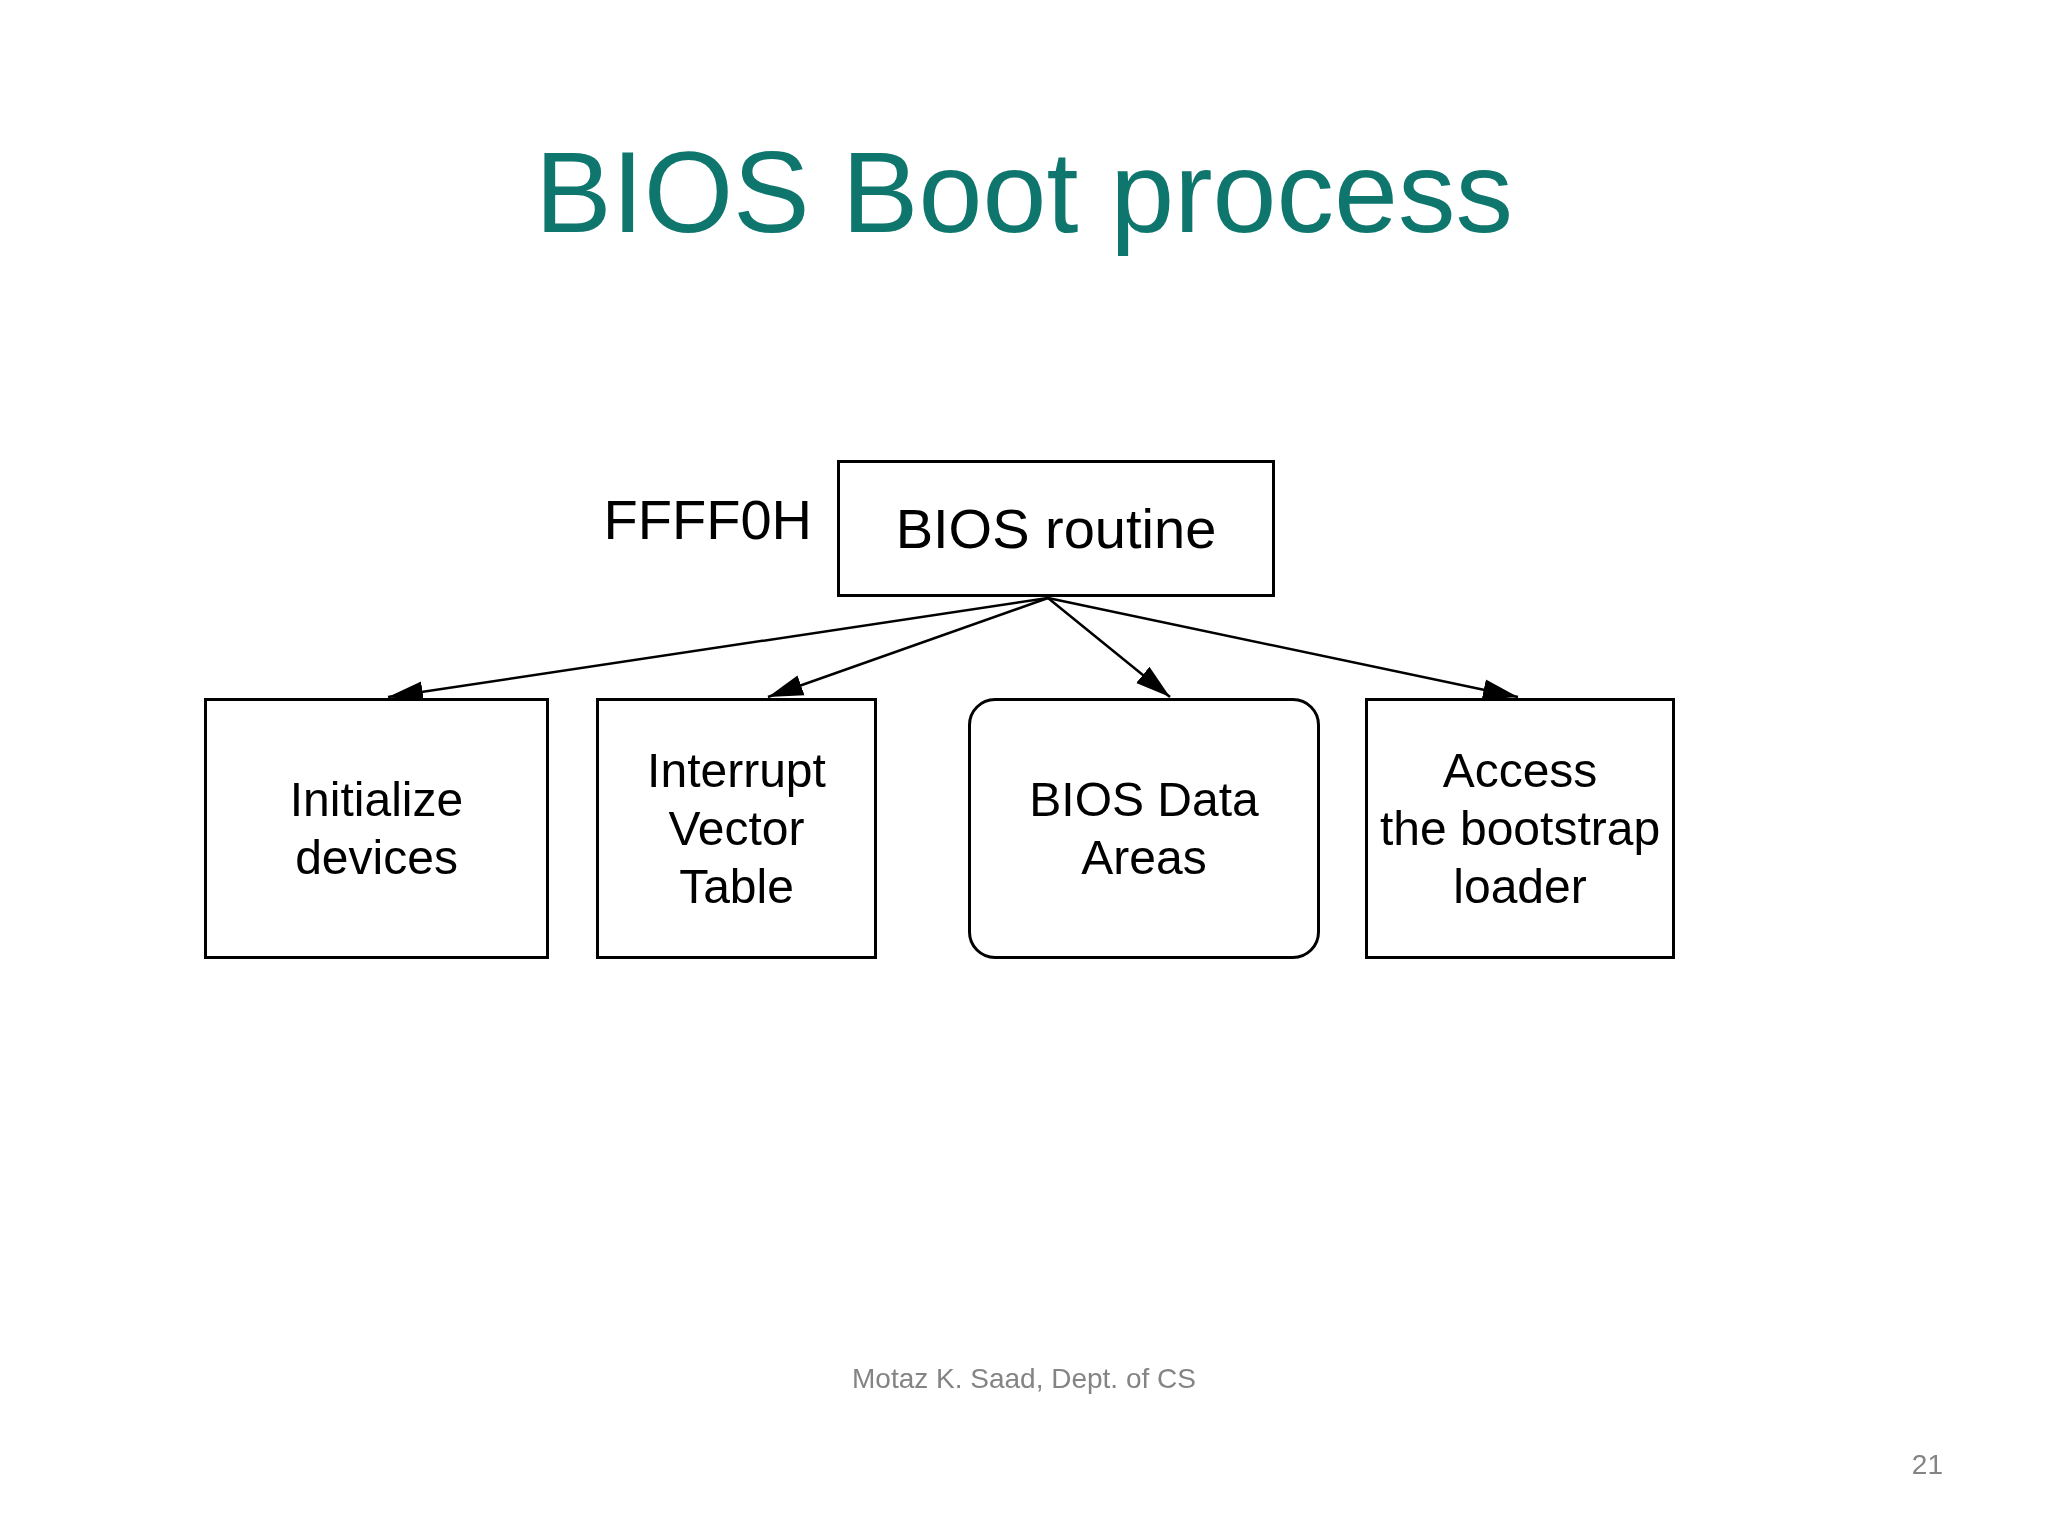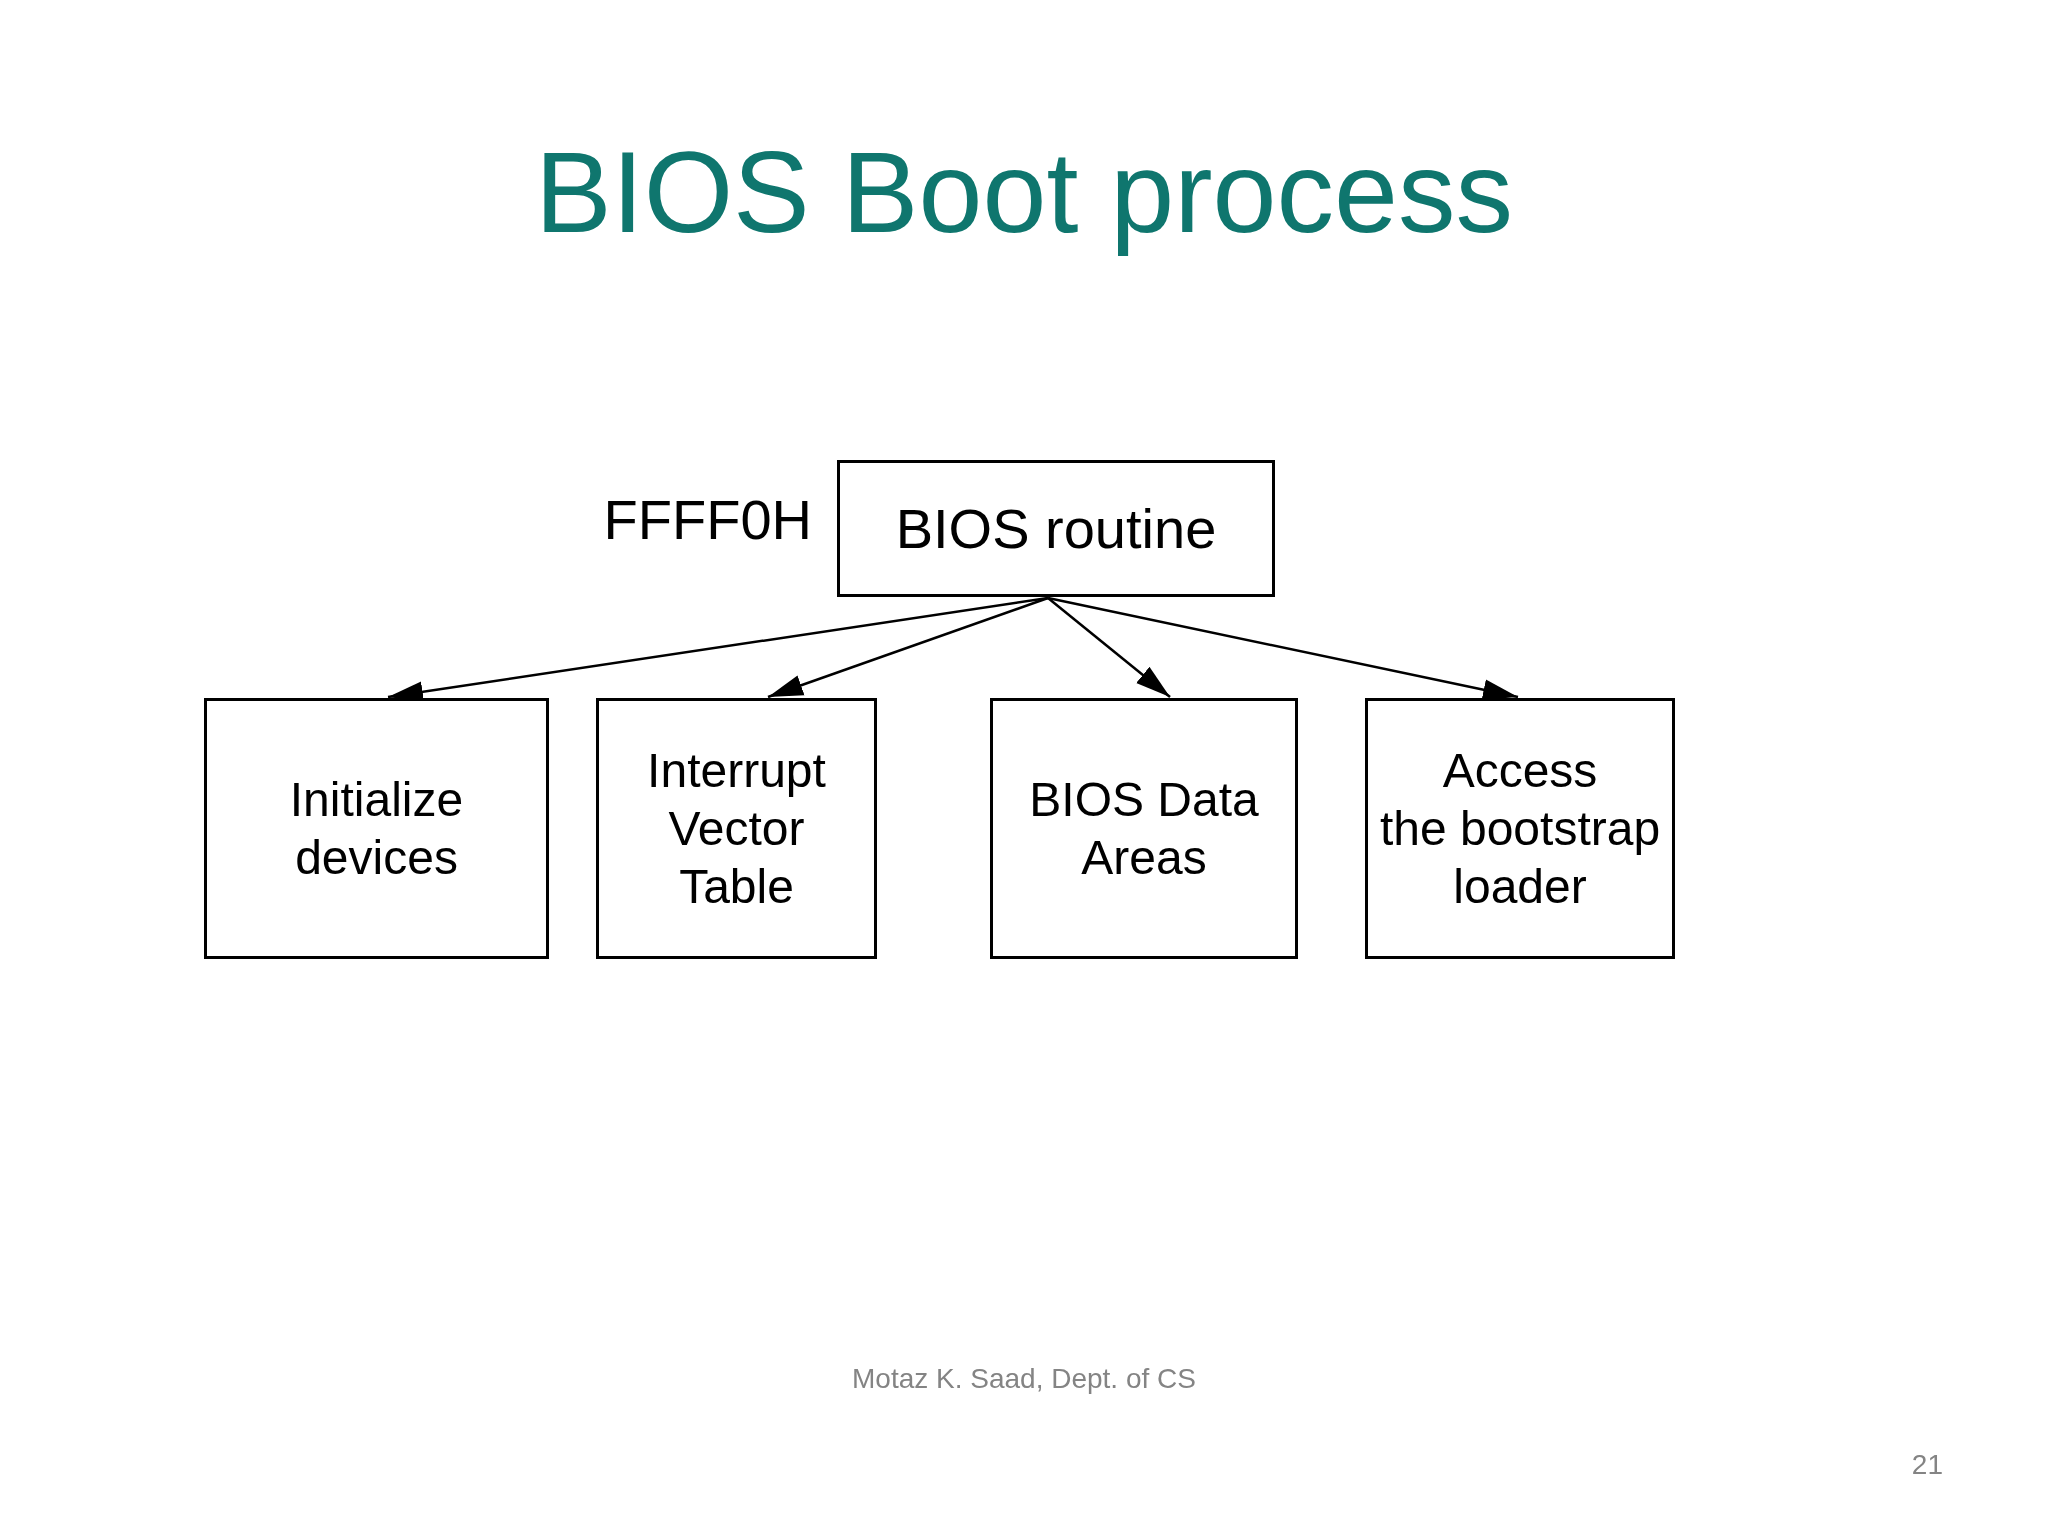--- a/index.html
+++ b/index.html
@@ -61,21 +61,21 @@
     top: 698px;
     height: 261px;
     font-size: 48px;
     line-height: 58px;
   }
   .node-child .node-line {
     display: block;
   }
   #node-check-ports   { left: 204px;  width: 345px; }
   #node-ivt           { left: 596px;  width: 281px; }
-  #node-bios-data     { left: 990px;  width: 308px; }
+  #node-bios-data     { left: 968px;  width: 352px; border-radius: 27px; }
   #node-bootstrap     { left: 1365px; width: 310px; }
   .arrows-layer {
     position: absolute;
     left: 0;
     top: 0;
     width: 2048px;
     height: 1536px;
     pointer-events: none;
   }
   .footer-credit {

